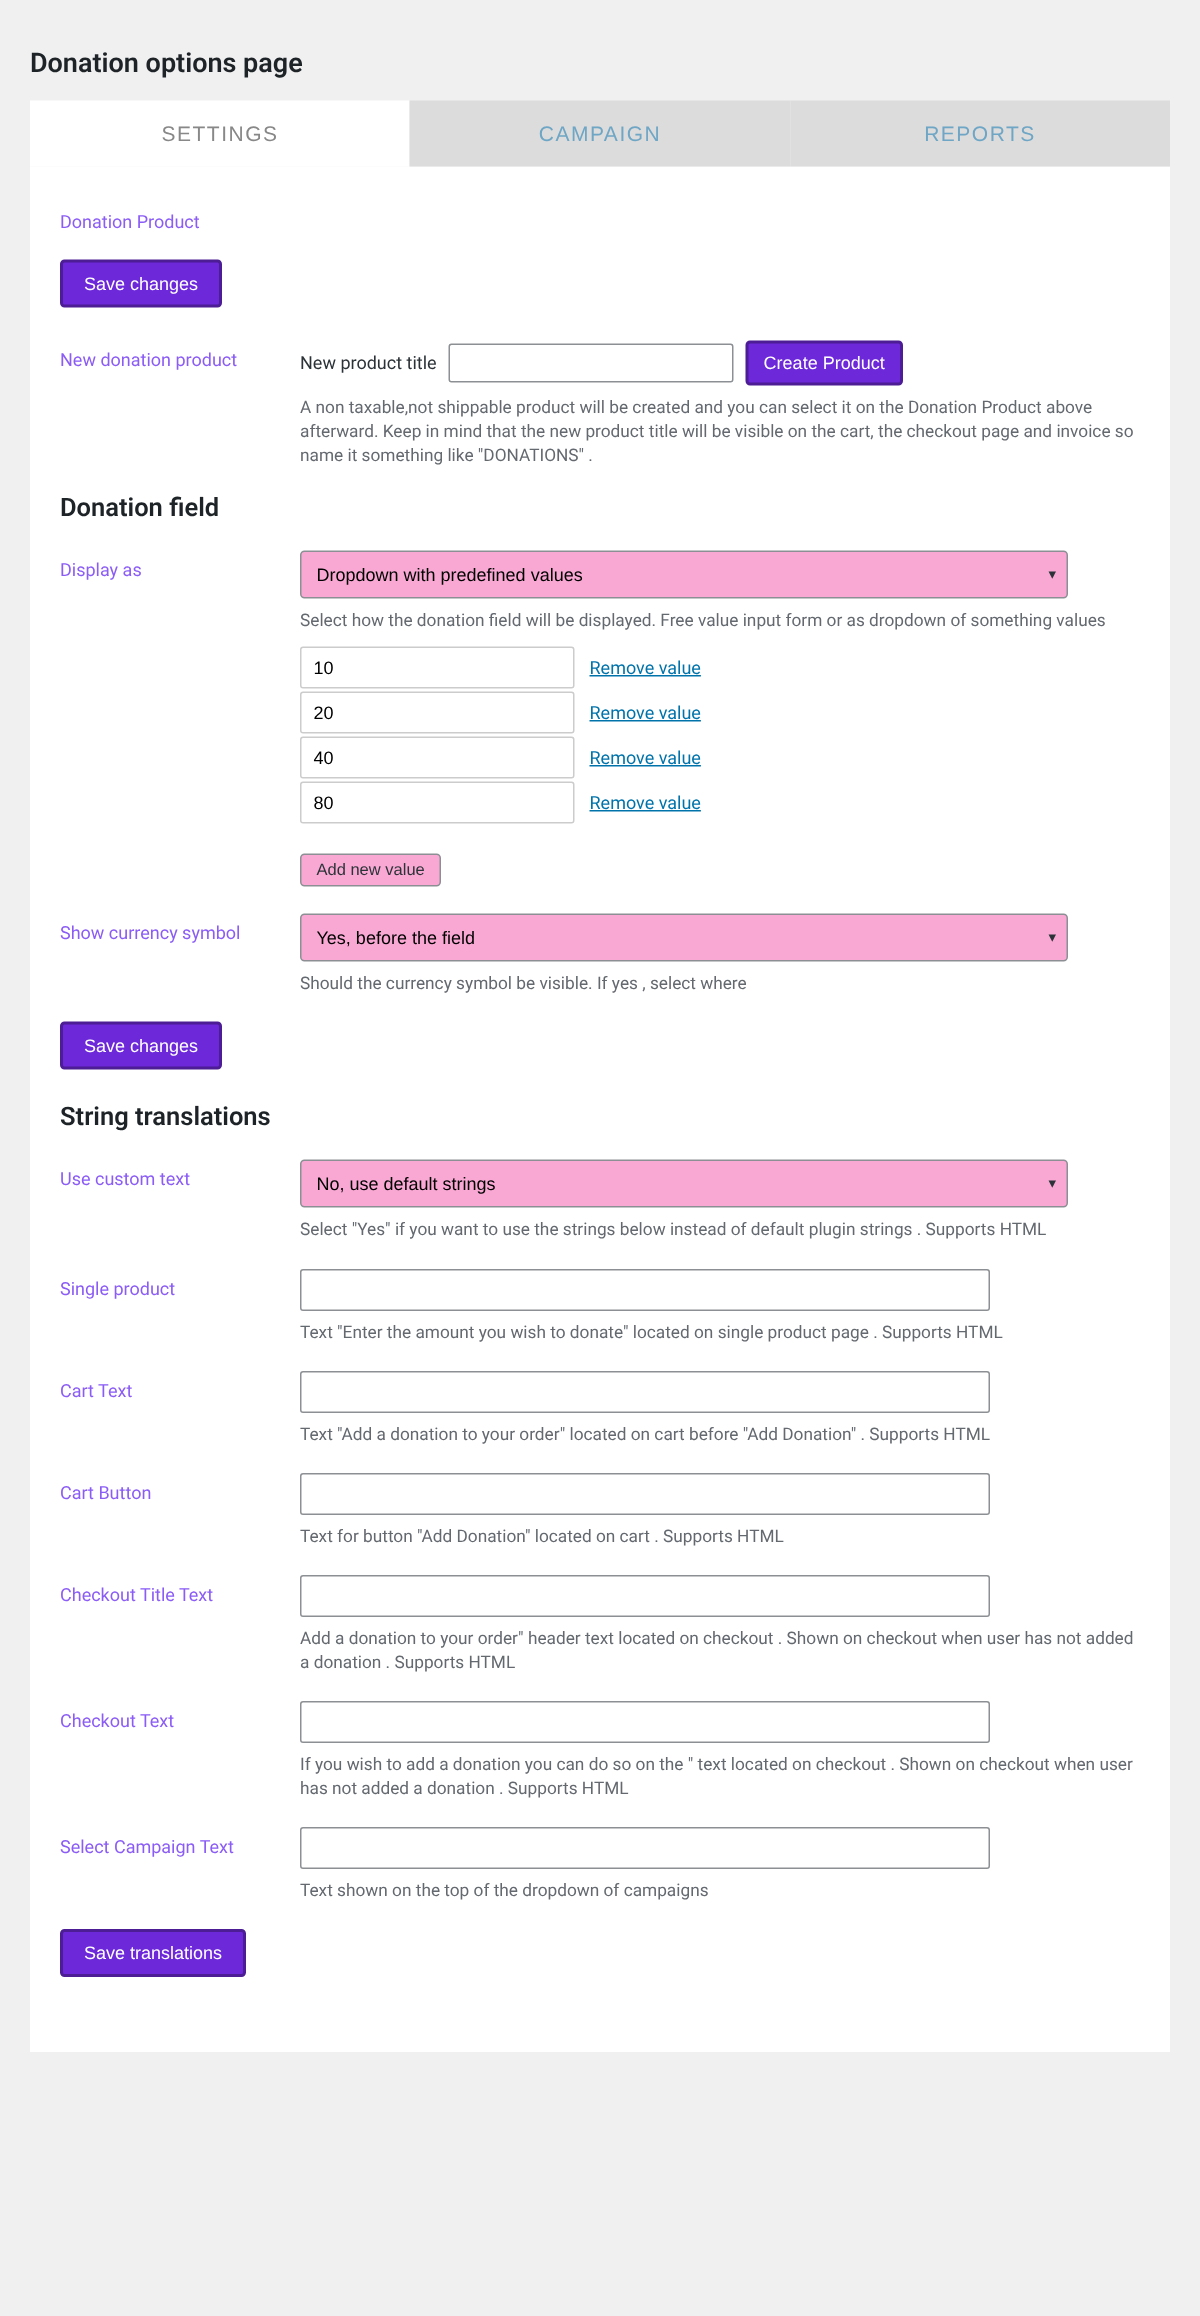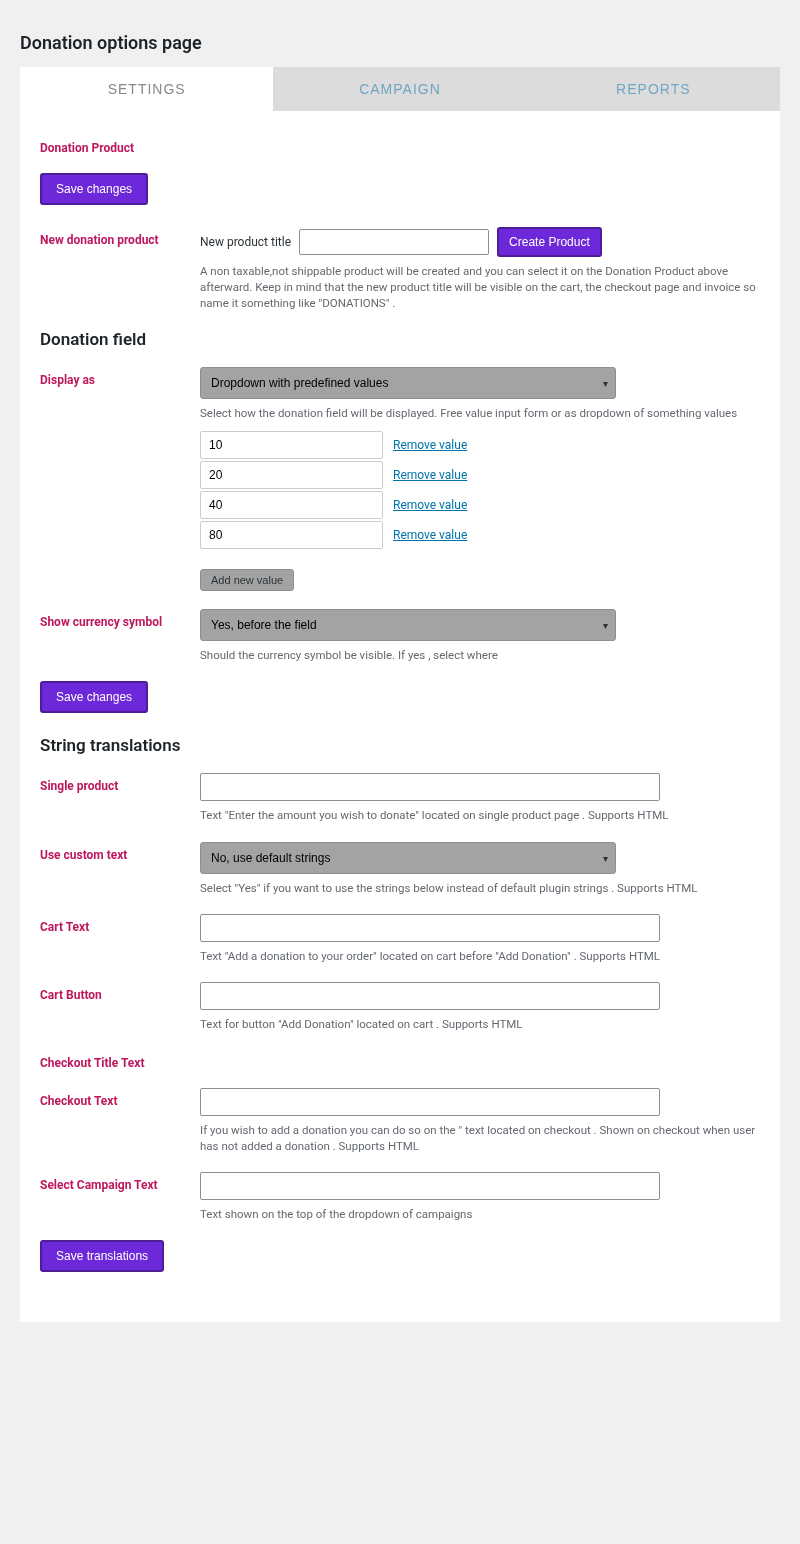--- a/index.html
+++ b/index.html
@@ -43,22 +43,22 @@
 }
 .row {
   display: flex;
   align-items: flex-start;
   margin-bottom: 18px;
 }
 .row .label {
   width: 160px;
   flex: 0 0 160px;
   font-size: 12px;
-  font-weight: 700;
-  color: #be185d;
+  font-weight: 400;
+  color: #8b5cf6;
   padding-top: 6px;
 }
 .row .control {
   flex: 1;
   font-size: 12px;
 }
 .control .inline {
   display: flex;
   align-items: center;
   gap: 8px;
@@ -82,26 +82,26 @@
 .select-wrap::after {
   content: "▾";
   position: absolute;
   right: 8px;
   top: 50%;
   transform: translateY(-50%);
   pointer-events: none;
   font-size: 10px;
 }
 select.wide {
-  width: 416px;
+  width: 512px;
   padding: 8px 28px 8px 10px;
   border: 1px solid #8c8f94;
   border-radius: 3px;
   font-size: 12px;
-  background: #a3a3a3;
+  background: #f9a8d4;
   appearance: none;
   -webkit-appearance: none;
 }
 input[type="text"].short {
   width: 190px;
   padding: 5px 8px;
   border: 1px solid #8c8f94;
   border-radius: 2px;
   font-size: 12px;
 }
@@ -131,21 +131,21 @@
   color: #fff;
   padding: 7px 14px;
   font-size: 12px;
   border-radius: 3px;
   cursor: pointer;
 }
 .btn-primary.small {
   padding: 6px 10px;
 }
 .btn-secondary {
-  background: #a3a3a3;
+  background: #f9a8d4;
   border: 1px solid #8c8f94;
   color: #2c3338;
   padding: 4px 10px;
   font-size: 11px;
   border-radius: 3px;
   cursor: pointer;
 }
 .save-row {
   margin: 6px 0 22px;
 }
@@ -253,58 +253,62 @@
       </div>
     </div>
 
     <div class="save-row">
       <button class="btn-primary">Save changes</button>
     </div>
 
     <h2 class="section">String translations</h2>
 
     <div class="row">
-      <div class="label">Single product</div>
-      <div class="control">
-        <input type="text" class="wide" value="" style="">
-        <div class="help">Text "Enter the amount you wish to donate" located on single product page . Supports HTML</div>
-      </div>
-    </div>
-
-    <div class="row">
       <div class="label">Use custom text</div>
       <div class="control">
         <span class="select-wrap">
           <select class="wide">
             <option>No, use default strings</option>
           </select>
         </span>
         <div class="help">Select "Yes" if you want to use the strings below instead of default plugin strings . Supports HTML</div>
       </div>
     </div>
 
+    <div class="row">
+      <div class="label">Single product</div>
+      <div class="control">
+        <input type="text" class="wide" value="" style="">
+        <div class="help">Text "Enter the amount you wish to donate" located on single product page . Supports HTML</div>
+      </div>
+    </div>
+
 
     <div class="row">
       <div class="label">Cart Text</div>
       <div class="control">
         <input type="text" class="wide" value="" style="">
         <div class="help">Text "Add a donation to your order" located on cart before "Add Donation" . Supports HTML</div>
       </div>
     </div>
 
     <div class="row">
       <div class="label">Cart Button</div>
       <div class="control">
         <input type="text" class="wide" value="" style="">
         <div class="help">Text for button "Add Donation" located on cart . Supports HTML</div>
       </div>
     </div>
 
     <div class="row">
       <div class="label">Checkout Title Text</div>
+      <div class="control">
+        <input type="text" class="wide" value="" style="">
+        <div class="help">Add a donation to your order" header text located on checkout . Shown on checkout when user has not added a donation . Supports HTML</div>
+      </div>
     </div>
 
     <div class="row">
       <div class="label">Checkout Text</div>
       <div class="control">
         <input type="text" class="wide" value="" style="">
         <div class="help">If you wish to add a donation you can do so on the " text located on checkout . Shown on checkout when user has not added a donation . Supports HTML</div>
       </div>
     </div>
 

